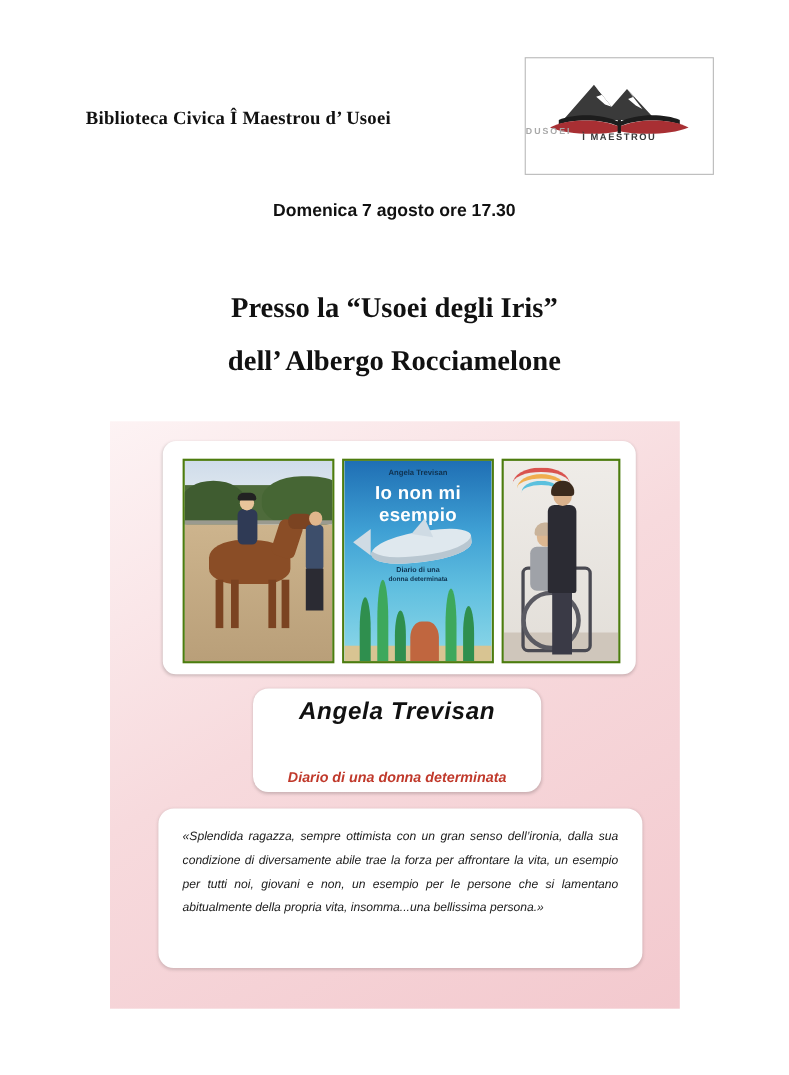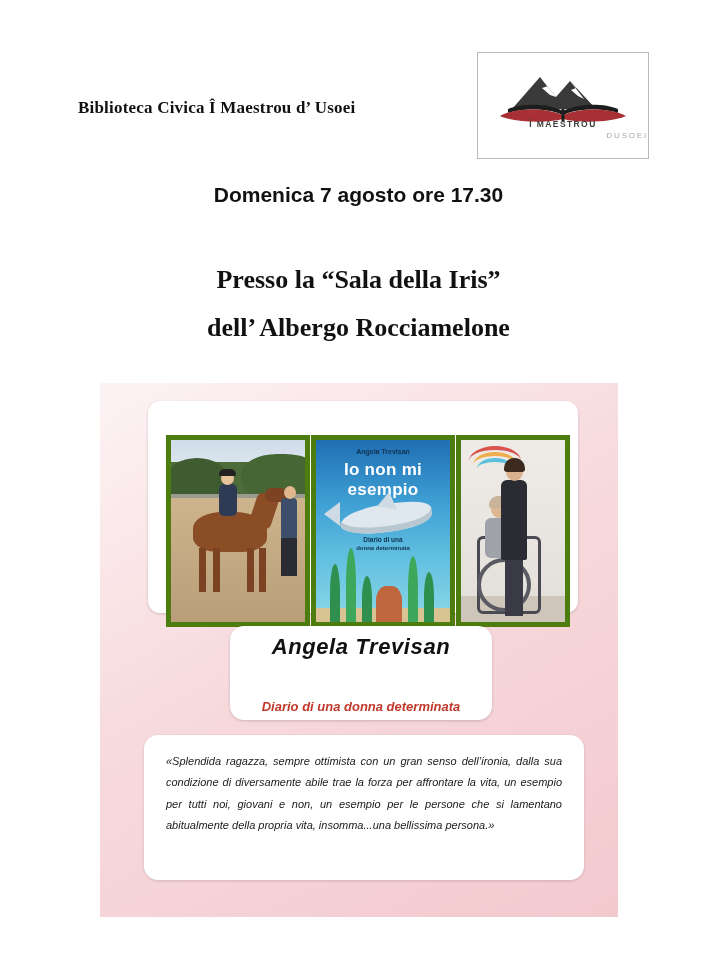--- a/index.html
+++ b/index.html
@@ -61,37 +61,38 @@
     font-family: "Liberation Sans", sans-serif;
     font-size: 8.5px;
     letter-spacing: 1.4px;
     color: #3b3b3b;
     font-weight: 700;
   }
   .logo-text-sub {
     position: absolute;
     left: 0;
     right: 0;
-    top: 78px;
-    text-align: right;
+    top: 62px;
+    text-align: left;
     font-family: "Liberation Sans", sans-serif;
     font-size: 8px;
     letter-spacing: 1.8px;
     color: #a8a8a8;
+    font-weight: bold;
   }
 
   
   .date-line {
     position: absolute;
     top: 183px;
     left: 0;
     width: 717px;
     text-align: center;
     font-family: "Liberation Sans", sans-serif;
-    font-size: 21px;
+    font-size: 16px;
     font-weight: 700;
     color: #111;
   }
   .venue-line-1 {
     position: absolute;
     top: 265px;
     left: 0;
     width: 717px;
     text-align: center;
     font-family: "Liberation Serif", serif;
@@ -129,22 +130,21 @@
     height: 212px;
     background: #ffffff;
     border-radius: 12px;
     box-shadow: 0 1px 3px rgba(0,0,0,0.18);
   }
   .photo {
     position: absolute;
     top: 16px;
     height: 182px;
     overflow: hidden;
-    border: 5px solid #4d7c0f;
-    margin-top: 18px;
+    border: 2px solid #4d7c0f;
   }
   .photo-horse  { left: 18px;  width: 134px; }
   .photo-book   { left: 163px; width: 134px; }
   .photo-people { left: 308px; width: 104px; }
 
   
   .ph1-sky   { position:absolute; left:0; top:0; width:100%; height:42px; background:linear-gradient(#cfdcea,#e4ebf1); }
   .ph1-trees { position:absolute; left:0; top:22px; width:100%; height:34px; background:#4e6b3b; }
   .ph1-trees2{ position:absolute; left:-4px; top:18px; width:60px; height:40px; background:#3f5c30; border-radius:50% 50% 10% 10%; }
   .ph1-trees3{ position:absolute; left:70px; top:14px; width:80px; height:46px; background:#466634; border-radius:45%; }
@@ -273,21 +273,21 @@
       <path d="M85 62 C104 54, 134 55, 148 63 C132 70, 100 70, 85 66 Z" fill="#a82f33"></path>
       <rect x="83.5" y="56" width="3" height="12" fill="#1d1d1d"></rect>
     </svg>
     <div class="logo-text-main">Ì MAESTROU</div>
     <div class="logo-text-sub">DUSOEI</div>
   </div>
 </div>
 
 <div class="date-line">Domenica 7 agosto ore 17.30</div>
 
-<div class="venue-line-1">Presso la “Sala della Iris”</div>
+<div class="venue-line-1">Presso la “Usoei degli Iris”</div>
 
 <div class="venue-line-2">dell’ Albergo Rocciamelone</div>
 
 <div class="poster">
 
   <div class="photo-strip">
 
     <div class="photo photo-horse">
       <div class="ph1-sky"></div>
       <div class="ph1-trees"></div>

